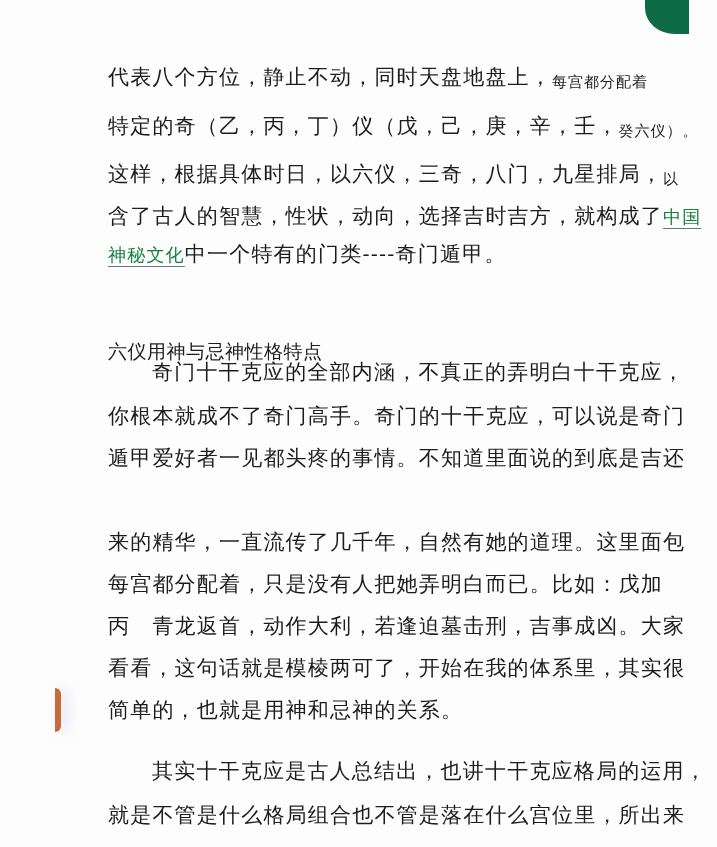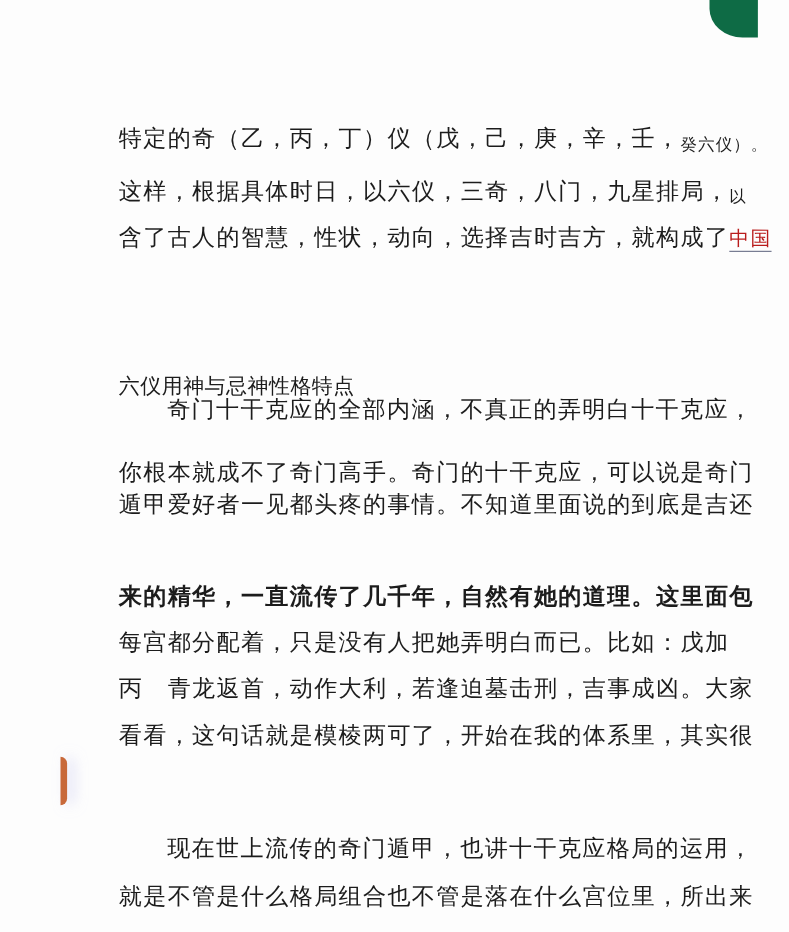--- a/index.html
+++ b/index.html
@@ -45,51 +45,58 @@
       left: 108px;
       white-space: nowrap;
       font-size: 21px;
       letter-spacing: 1.2px;
       line-height: 30px;
     }
     .indent { left: 152px; }
     .heading-line { font-size: 19px; letter-spacing: 0.5px; margin-top: 38px; }
     .small-tail { font-size: 15px; position: relative; top: 3px; letter-spacing: 1px; }
     .link {
-      color: #b91c1c;
+      color: #15803d;
       text-decoration: underline;
       text-underline-offset: 5px;
       text-decoration-color: #6a6f88;
       font-size: 18px;
     }
   </style>
 </head>
 <body>
 
 <div class="page">
 
   <div class="corner-tab"></div>
   <div class="thumb-edge"></div>
 
+  <div class="line" style="top:62px;">
+    <span>代表八个方位，静止不动，同时天盘地盘上，</span><span class="small-tail">每宫都分配着</span>
+  </div>
   <div class="line" style="top:111px;">
     <span>特定的奇（乙，丙，丁）仪（戊，己，庚，辛，壬，</span><span class="small-tail">癸六仪）。</span>
   </div>
   <div class="line" style="top:159px;">
     <span>这样，根据具体时日，以六仪，三奇，八门，九星排局，</span><span class="small-tail">以</span>
   </div>
   <div class="line" style="top:201px;">
     <span>含了古人的智慧，性状，动向，选择吉时吉方，就构成了</span><span class="link">中国</span>
   </div>
+  <div class="line" style="top:239px;">
+    <span class="link">神秘文化</span><span>中一个特有的门类----奇门遁甲。</span>
+  </div>
 
   <div class="line heading-line" style="top:298px;">六仪用神与忌神性格特点</div>
 
   <div class="line indent" style="top:357px;">奇门十干克应的全部内涵，不真正的弄明白十干克应，</div>
-  <div class="line" style="top:414px;text-align:center;">你根本就成不了奇门高手。奇门的十干克应，可以说是奇门</div>
+  <div class="line" style="top:401px;text-align:center;">你根本就成不了奇门高手。奇门的十干克应，可以说是奇门</div>
   <div class="line" style="top:443px;">遁甲爱好者一见都头疼的事情。不知道里面说的到底是吉还</div>
-  <div class="line" style="top:527px;font-weight:bold;">来的精华，一直流传了几千年，自然有她的道理。这里面包</div>
+  <div class="line" style="top:527px;">来的精华，一直流传了几千年，自然有她的道理。这里面包</div>
   <div class="line" style="top:569px;">每宫都分配着，只是没有人把她弄明白而已。比如：戊加</div>
   <div class="line" style="top:611px;">丙　青龙返首，动作大利，若逢迫墓击刑，吉事成凶。大家</div>
   <div class="line" style="top:653px;">看看，这句话就是模棱两可了，开始在我的体系里，其实很</div>
+  <div class="line" style="top:695px;">简单的，也就是用神和忌神的关系。</div>
 
-  <div class="line indent" style="top:756px;">现在世上流传的奇门遁甲，也讲十干克应格局的运用，</div>
+  <div class="line indent" style="top:756px;">其实十干克应是古人总结出，也讲十干克应格局的运用，</div>
   <div class="line" style="top:800px;">就是不管是什么格局组合也不管是落在什么宫位里，所出来</div>
 
 </div>
 
 </body></html>

